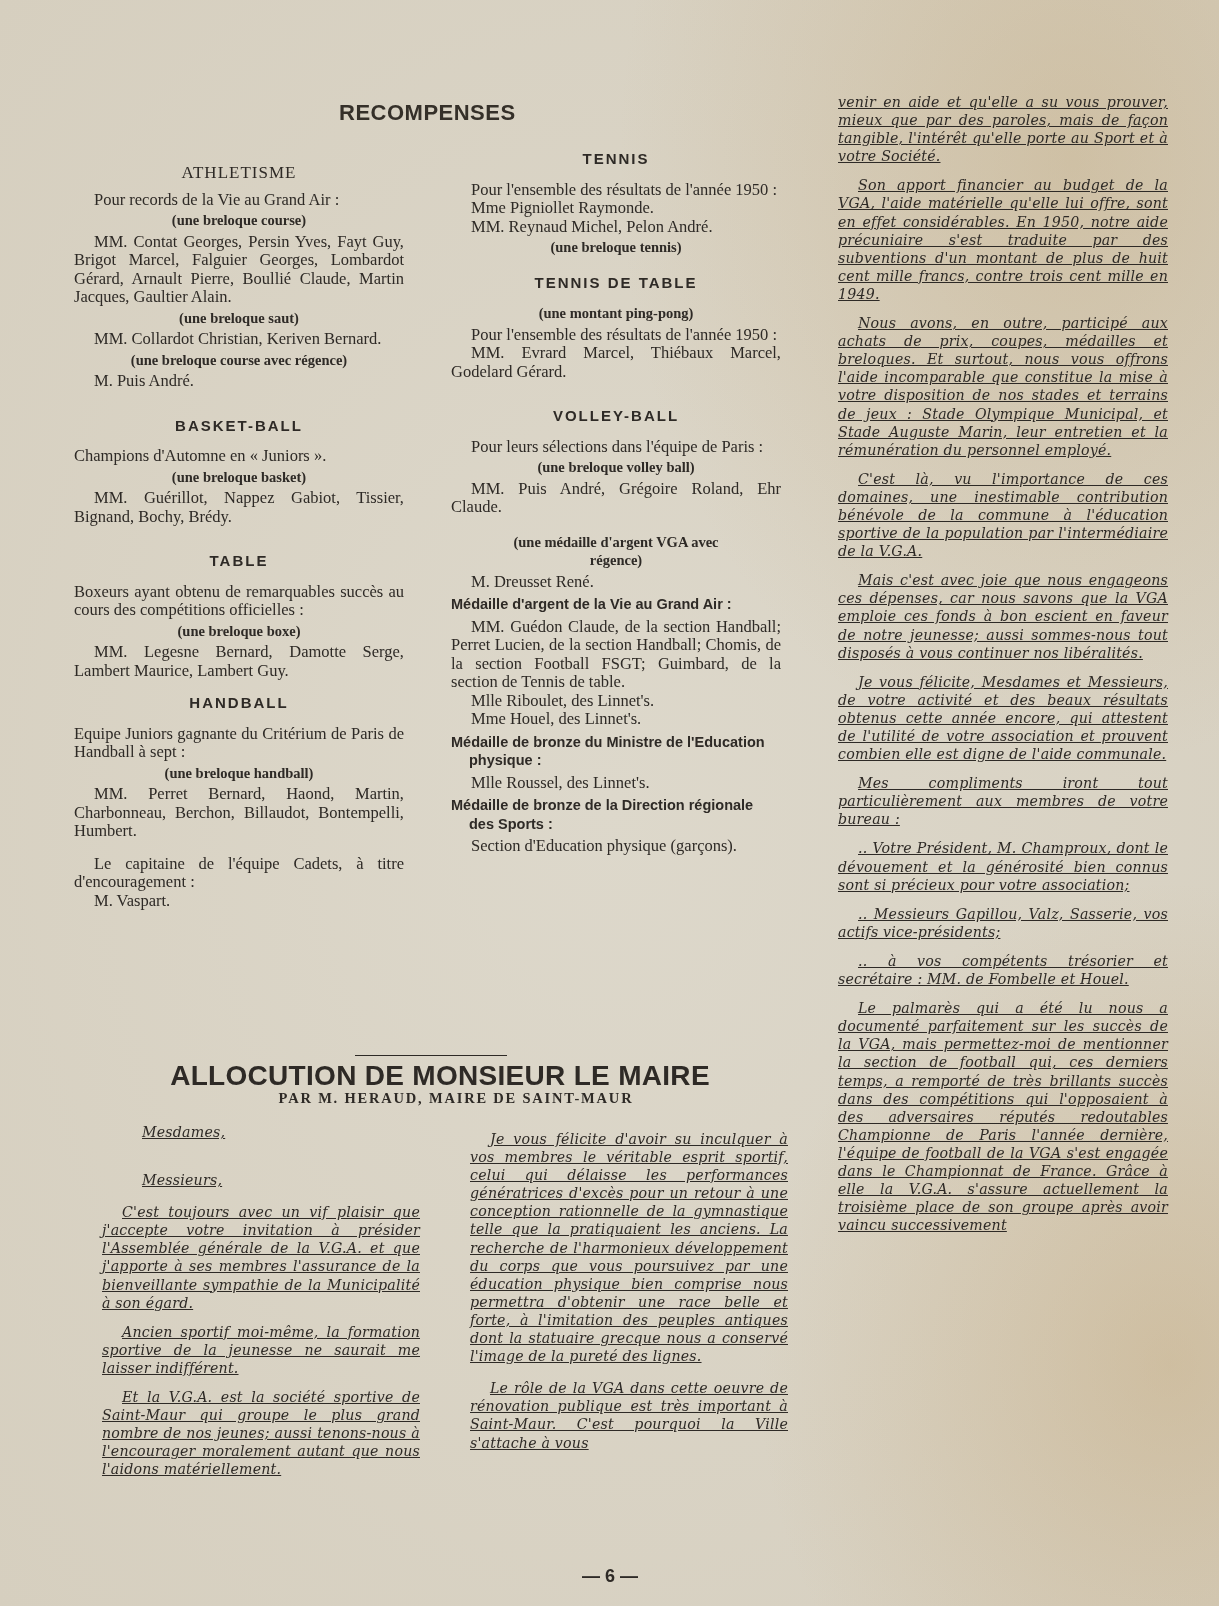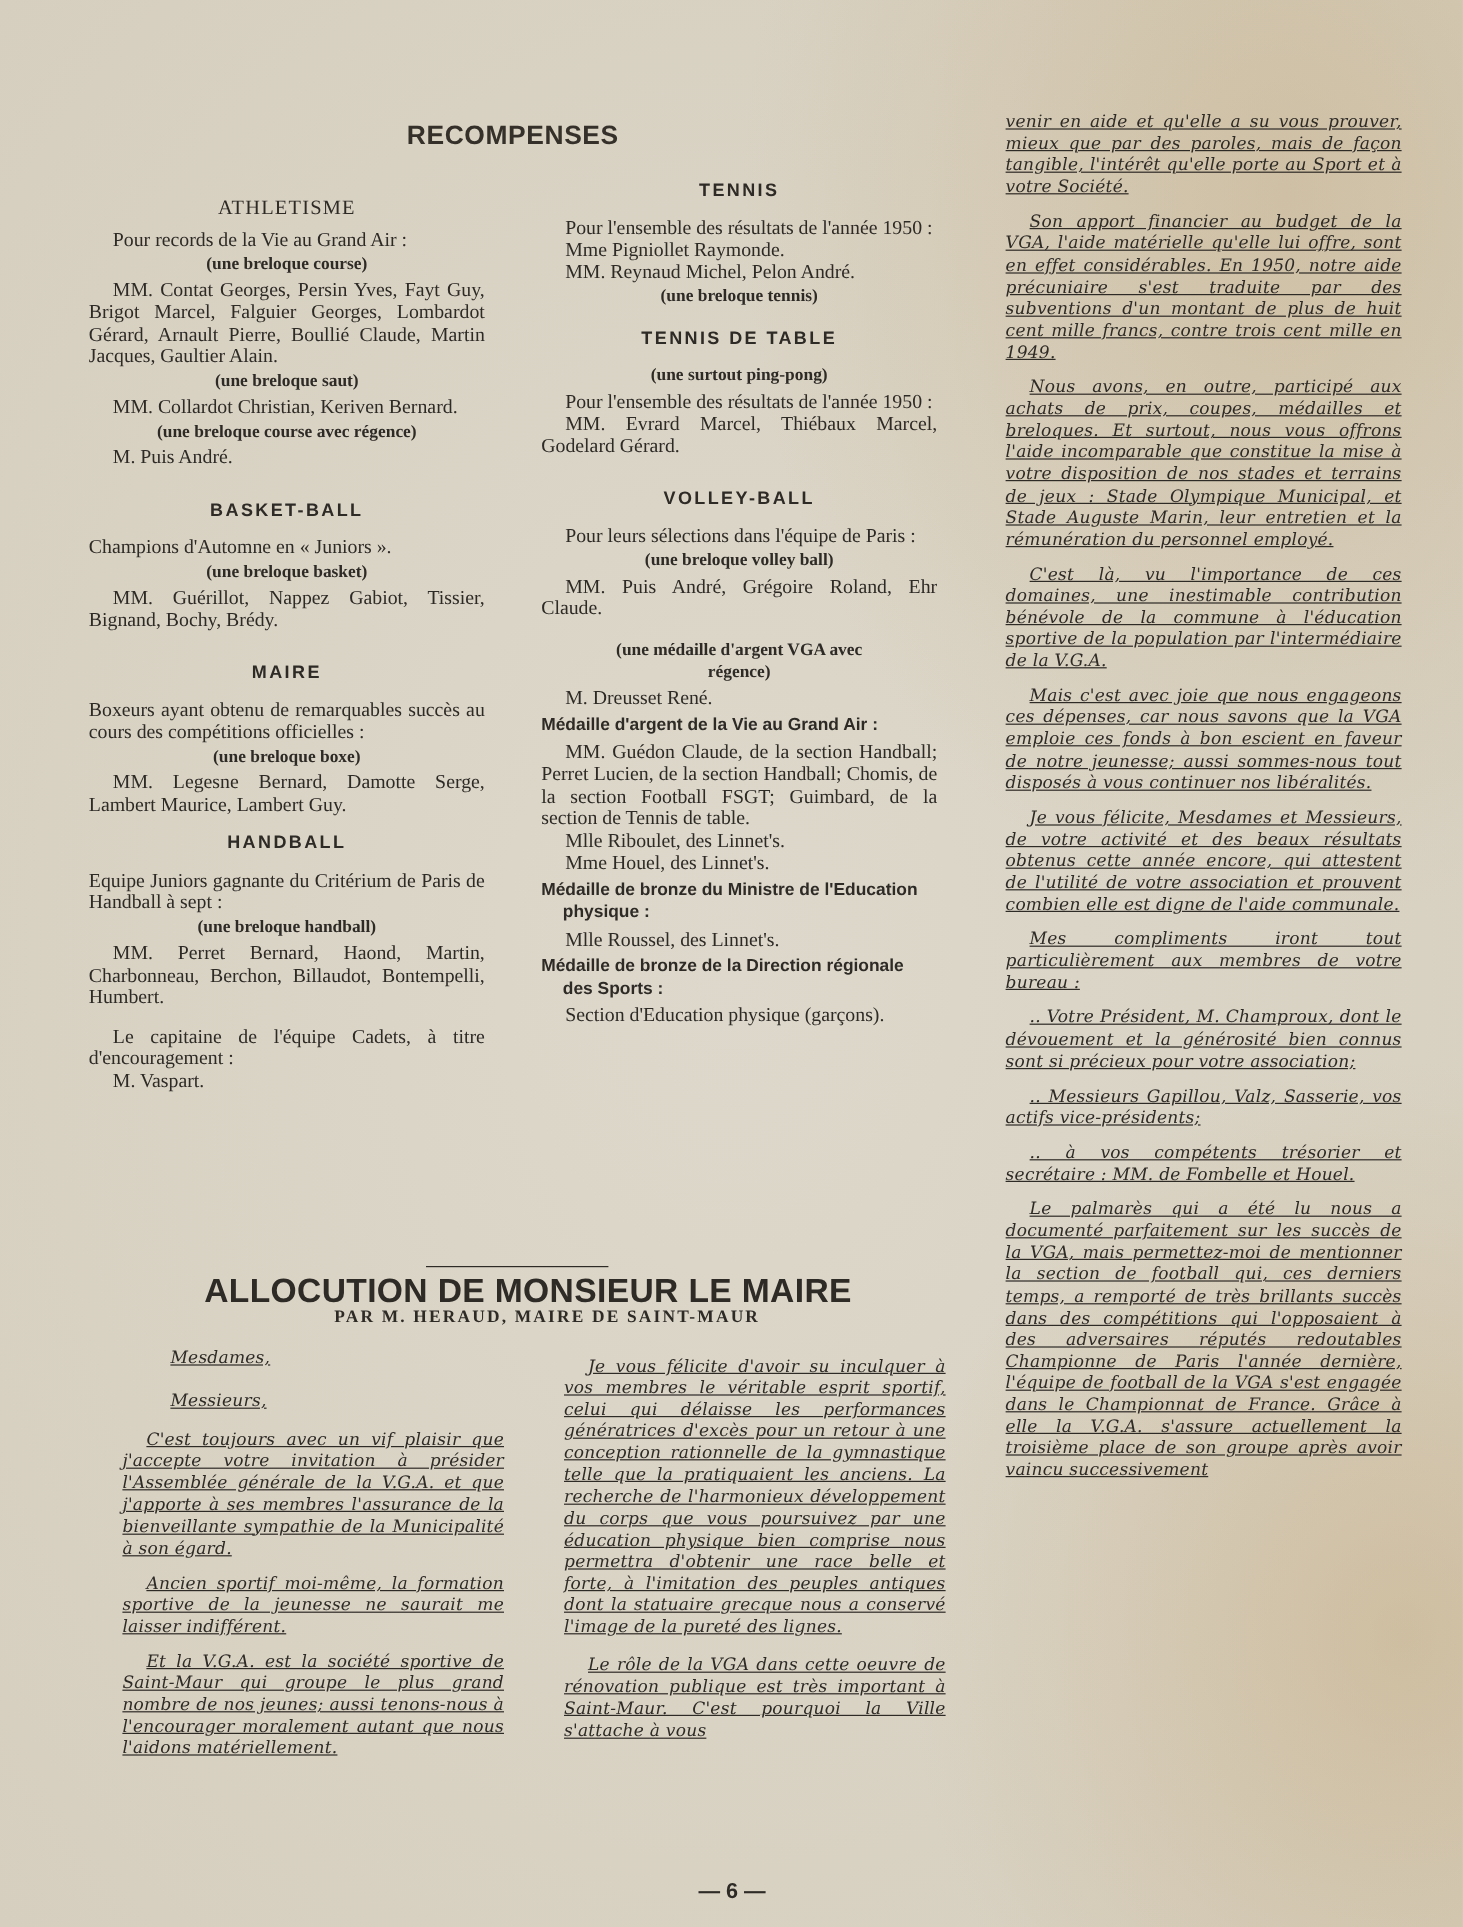--- a/index.html
+++ b/index.html
@@ -42,21 +42,21 @@
   <div class="award">(une breloque saut)</div>
   <p class="ind">MM. Collardot Christian, Keriven Bernard.</p>
   <div class="award">(une breloque course avec régence)</div>
   <p class="ind">M. Puis André.</p>
   <div class="sp2"></div>
   <div class="sec-h">BASKET-BALL</div>
   <p>Champions d'Automne en « Juniors ».</p>
   <div class="award">(une breloque basket)</div>
   <p class="ind">MM. Guérillot, Nappez Gabiot, Tissier, Bignand, Bochy, Brédy.</p>
   <div class="sp2"></div>
-  <div class="sec-h">MAIRE</div>
+  <div class="sec-h">TABLE</div>
   <p>Boxeurs ayant obtenu de remarquables succès au cours des compétitions officielles :</p>
   <div class="award">(une breloque boxe)</div>
   <p class="ind">MM. Legesne Bernard, Damotte Serge, Lambert Maurice, Lambert Guy.</p>
   <div class="sp"></div>
   <div class="sec-h">HANDBALL</div>
   <p>Equipe Juniors gagnante du Critérium de Paris de Handball à sept :</p>
   <div class="award">(une breloque handball)</div>
   <p class="ind">MM. Perret Bernard, Haond, Martin, Charbonneau, Berchon, Billaudot, Bontempelli, Humbert.</p>
   <div class="sp"></div>
   <p class="ind">Le capitaine de l'équipe Cadets, à titre d'encouragement :</p>
@@ -64,21 +64,21 @@
 </div>
 
 <div class="col" style="left:451px; top:150px; width:330px;">
   <div class="sec-h">TENNIS</div>
   <p class="ind">Pour l'ensemble des résultats de l'année 1950 :</p>
   <p class="ind">Mme Pigniollet Raymonde.</p>
   <p class="ind">MM. Reynaud Michel, Pelon André.</p>
   <div class="award">(une breloque tennis)</div>
   <div class="sp"></div>
   <div class="sec-h">TENNIS DE TABLE</div>
-  <div class="award">(une surtout ping-pong)</div>
+  <div class="award">(une montant ping-pong)</div>
   <p class="ind">Pour l'ensemble des résultats de l'année 1950 :</p>
   <p class="ind">MM. Evrard Marcel, Thiébaux Marcel, Godelard Gérard.</p>
   <div class="sp2"></div>
   <div class="sec-h">VOLLEY-BALL</div>
   <p class="ind">Pour leurs sélections dans l'équipe de Paris :</p>
   <div class="award">(une breloque volley ball)</div>
   <p class="ind">MM. Puis André, Grégoire Roland, Ehr Claude.</p>
   <div class="sp"></div>
   <div class="award" style="padding:0 40px;">(une médaille d'argent VGA avec régence)</div>
   <p class="ind">M. Dreusset René.</p>
@@ -105,21 +105,21 @@
   <p>.. Messieurs Gapillou, Valz, Sasserie, vos actifs vice-présidents;</p>
   <p>.. à vos compétents trésorier et secrétaire : MM. de Fombelle et Houel.</p>
   <p>Le palmarès qui a été lu nous a documenté parfaitement sur les succès de la VGA, mais permettez-moi de mentionner la section de football qui, ces derniers temps, a remporté de très brillants succès dans des compétitions qui l'opposaient à des adversaires réputés redoutables Championne de Paris l'année dernière, l'équipe de football de la VGA s'est engagée dans le Championnat de France. Grâce à elle la V.G.A. s'assure actuellement la troisième place de son groupe après avoir vaincu successivement</p>
 </div>
 
 <div class="rule"></div>
 <div class="speech-title">ALLOCUTION DE MONSIEUR LE MAIRE</div>
 <div class="speech-sub">PAR M. HERAUD, MAIRE DE SAINT-MAUR</div>
 
 <div class="col it" style="left:102px; top:1123px; width:318px;">
-  <p style="text-indent:40px; margin-bottom:18px;">Mesdames,</p>
+  <p style="text-indent:40px; margin-bottom:30px;">Mesdames,</p>
   <p style="text-indent:40px; margin-bottom:14px;">Messieurs,</p>
   <p>C'est toujours avec un vif plaisir que j'accepte votre invitation à présider l'Assemblée générale de la V.G.A. et que j'apporte à ses membres l'assurance de la bienveillante sympathie de la Municipalité à son égard.</p>
   <p>Ancien sportif moi-même, la formation sportive de la jeunesse ne saurait me laisser indifférent.</p>
   <p>Et la V.G.A. est la société sportive de Saint-Maur qui groupe le plus grand nombre de nos jeunes; aussi tenons-nous à l'encourager moralement autant que nous l'aidons matériellement.</p>
 </div>
 
 <div class="col it" style="left:470px; top:1130px; width:318px;">
   <p>Je vous félicite d'avoir su inculquer à vos membres le véritable esprit sportif, celui qui délaisse les performances génératrices d'excès pour un retour à une conception rationnelle de la gymnastique telle que la pratiquaient les anciens. La recherche de l'harmonieux développement du corps que vous poursuivez par une éducation physique bien comprise nous permettra d'obtenir une race belle et forte, à l'imitation des peuples antiques dont la statuaire grecque nous a conservé l'image de la pureté des lignes.</p>
   <p style="margin-top:14px;">Le rôle de la VGA dans cette oeuvre de rénovation publique est très important à Saint-Maur. C'est pourquoi la Ville s'attache à vous</p>
 </div>

